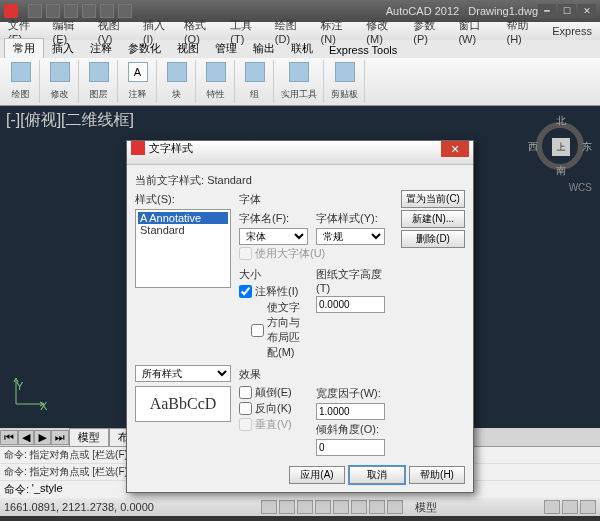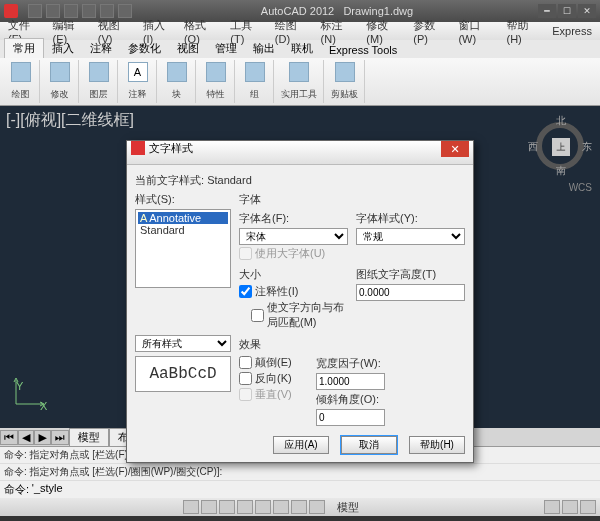--- a/index.html
+++ b/index.html
@@ -1,19 +1,19 @@
 <!DOCTYPE html>
 <html><head>
 <meta charset="utf-8">
 <style>
 *{box-sizing:border-box;margin:0;padding:0;font-family:"Microsoft YaHei",SimSun,Arial,sans-serif;font-size:11px}
 body{width:600px;height:521px;background:#333;overflow:hidden;position:relative}
 .titlebar{height:22px;background:linear-gradient(#6a6a6a,#4a4a4a);display:flex;align-items:center;color:#ddd;padding:0 4px}
 .titlebar .logo{width:14px;height:14px;background:#d33;border-radius:2px;margin-right:6px}
-.titlebar .title{flex:1;text-align:center;font-size:11px}
+.titlebar .title{flex:1;text-align:right;font-size:11px}
 .titlebar .winbtns{display:flex;gap:2px}
 .titlebar .winbtns span{width:18px;height:14px;background:#555;display:flex;align-items:center;justify-content:center;font-size:9px;cursor:pointer}
 .qat{height:17px;background:#555;display:flex;align-items:center;padding:0 4px;gap:4px}
 .qat span{width:14px;height:14px;background:#666;border:1px solid #777}
 .menubar{height:18px;background:linear-gradient(#f5f5f5,#e0e0e0);display:flex;align-items:center;padding:0 4px;gap:2px;font-size:10px;color:#333}
 .menubar span{padding:0 4px;cursor:pointer}
 .ribbon-tabs{height:18px;background:#e8e8e8;display:flex;align-items:flex-end;padding:0 4px;font-size:10px}
 .ribbon-tabs span{padding:2px 8px;cursor:pointer}
 .ribbon-tabs span.active{background:#f5f5f5;border:1px solid #bbb;border-bottom:none}
 .ribbon{height:48px;background:linear-gradient(#f8f8f8,#e5e5e5);display:flex;padding:2px;gap:1px;border-bottom:1px solid #999}
@@ -53,22 +53,22 @@
 .dialog .row{display:flex;gap:8px}
 .dialog .col{flex:1}
 .dialog .lbl{margin:2px 0}
 .dialog .listbox{width:100%;height:79px;background:#fff;border:1px solid #999;padding:2px}
 .dialog .listbox .item{padding:0 2px}
 .dialog .listbox .sel{background:#2a6ac0;color:#fff}
 .dialog select,.dialog input[type=text]{width:100%;border:1px solid #999;background:#fff;font-size:10px;padding:1px 2px;height:17px}
 .dialog .btn{width:64px;height:18px;background:linear-gradient(#fff,#ddd);border:1px solid #888;font-size:10px;cursor:pointer;margin-bottom:2px;display:block}
 .dialog .check{display:flex;align-items:center;gap:3px;margin:1px 0}
 .dialog .check input{margin:0}
-.dialog .preview{width:100%;height:36px;background:#fff;border:1px solid #999;display:flex;align-items:center;justify-content:center;font-family:Liberation Mono, monospace;font-size:16px;margin-top:4px}
-.dialog .footer{display:flex;justify-content:flex-end;gap:12px;padding:4px 8px 8px}
+.dialog .preview{width:100%;height:36px;background:#fff;border:1px solid #999;display:flex;align-items:center;justify-content:center;font-family:Liberation Serif, serif;font-size:16px;margin-top:4px}
+.dialog .footer{display:flex;justify-content:flex-end;gap:4px;padding:4px 8px 8px}
 .dialog .footer .btn{width:56px;display:inline-block;margin:0}
 .dialog .side{width:72px;display:flex;flex-direction:column;align-items:flex-end}
 </style>
 </head>
 <body>
 
 <div class="titlebar">
   <span class="logo"></span>
   <div class="qat" style="background:transparent">
     <span></span>
@@ -184,20 +184,21 @@
 <div class="cmdarea">
   <div class="cmdline">命令: 指定对角点或 [栏选(F)/圈围(WP)/圈交(CP)]:</div>
   <div class="cmdline">命令: 指定对角点或 [栏选(F)/圈围(WP)/圈交(CP)]:</div>
   <div class="cmdinput">
     <span>命令:</span>&nbsp;
     <span>'_style</span>
   </div>
 </div>
 
 <div class="statusbar">
+  <span class="coords">1661.0891, 2121.2738, 0.0000</span>
   <div class="btns">
     <span></span>
     <span></span>
     <span></span>
     <span></span>
     <span></span>
     <span></span>
     <span></span>
     <span></span>
   </div>
@@ -252,20 +253,25 @@
                 <input type="checkbox" style="">
                 <span>使文字方向与布局匹配(M)</span>
               </label>
           </div>
           <div class="col">
             <div class="lbl">图纸文字高度(T)</div>
             <input type="text" value="0.0000" style="">
           </div>
         </div>
       </div>
+      <div class="side">
+        <button class="btn">置为当前(C)</button>
+        <button class="btn">新建(N)...</button>
+        <button class="btn">删除(D)</button>
+      </div>
     </div>
 
     <div class="row" style="margin-top:4px">
       <div class="col" style="max-width:96px">
         <select><option>所有样式</option></select>
         <div class="preview">AaBbCcD</div>
       </div>
       <div class="col">
         <div class="lbl">效果</div>
         <div class="row">

